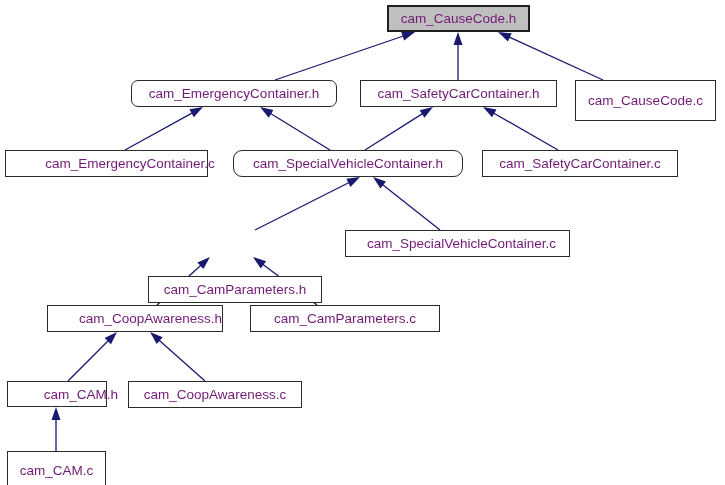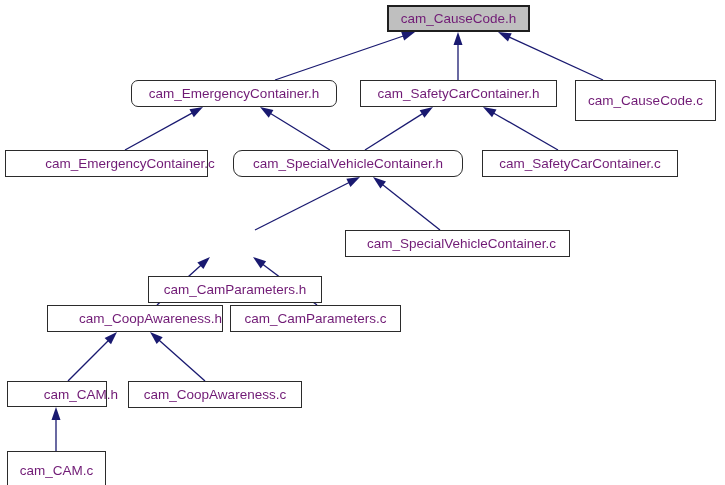--- a/index.html
+++ b/index.html
@@ -103,21 +103,21 @@
     </div>
     <div class="graph-node" style="left: 148px; top: 230px; width: 174px; height: 27px; margin-top: 46px;">
       <span>cam_CamParameters.h</span>
     </div>
     <div class="graph-node" style="left: 345px; top: 230px; width: 225px; height: 27px; padding-left: 8px;">
       <span>cam_SpecialVehicleContainer.c</span>
     </div>
     <div class="graph-node" style="left: 47px; top: 305px; width: 176px; height: 27px; justify-content: flex-end;">
       <span>cam_CoopAwareness.h</span>
     </div>
-    <div class="graph-node" style="left: 230px; top: 305px; width: 171px; height: 27px;">
+    <div class="graph-node" style="left: 250px; top: 305px; width: 190px; height: 27px;">
       <span>cam_CamParameters.c</span>
     </div>
     <div class="graph-node" style="left: 7px; top: 381px; width: 100px; height: 26px; padding-left: 48px;">
       <span>cam_CAM.h</span>
     </div>
     <div class="graph-node" style="left: 128px; top: 381px; width: 174px; height: 27px;">
       <span>cam_CoopAwareness.c</span>
     </div>
     <div class="graph-node" style="left: 7px; top: 451px; width: 99px; height: 38px;">
       <span>cam_CAM.c</span>

